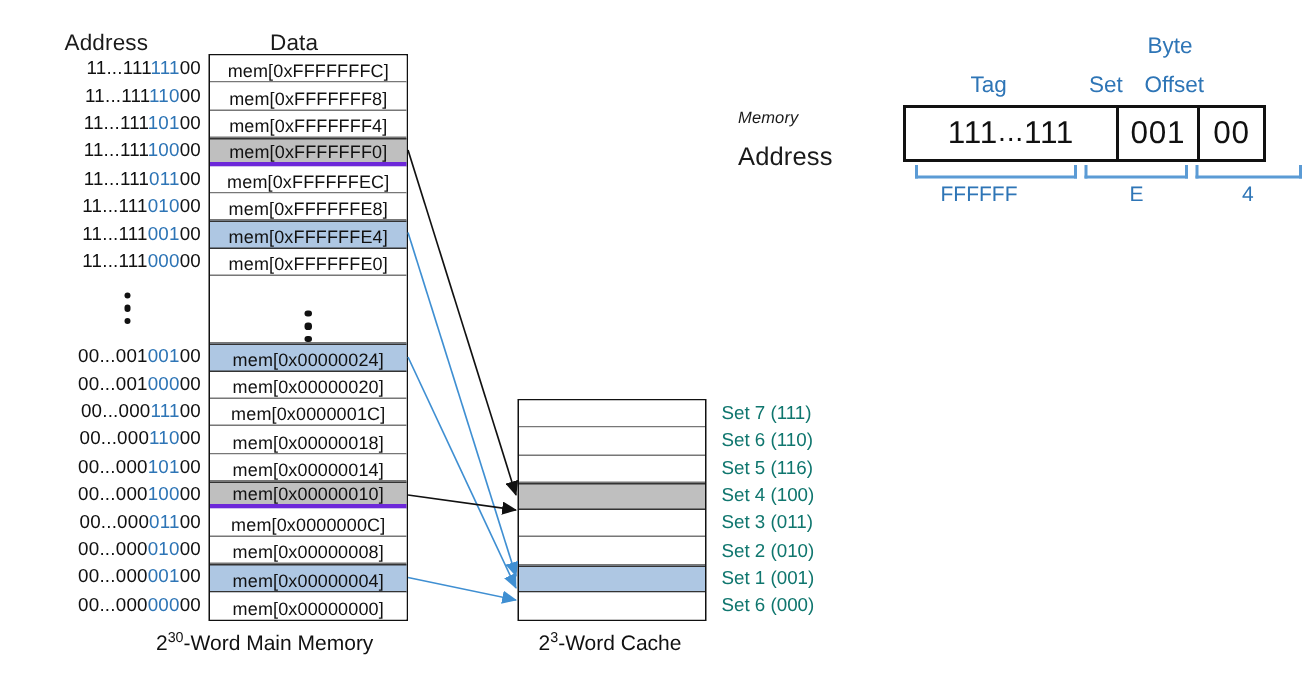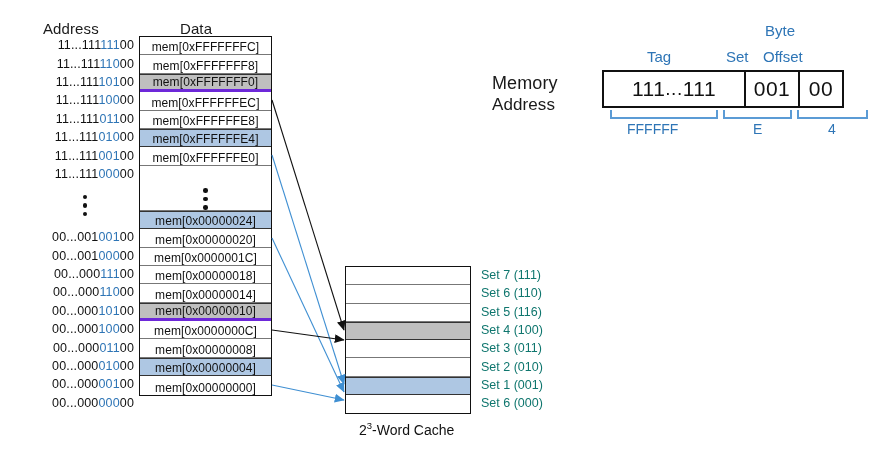--- a/index.html
+++ b/index.html
@@ -131,20 +131,23 @@
       </div>
     </div>
 
   <div class="abs" id="mem-table">
       <div class="row">
         <span class="cellTxt">mem[0xFFFFFFFC]</span>
       </div>
       <div class="row">
         <span class="cellTxt">mem[0xFFFFFFF8]</span>
       </div>
+      <div class="row">
+        <span class="cellTxt">mem[0xFFFFFFF4]</span>
+      </div>
       <div class="row gray">
         <span class="cellTxt">mem[0xFFFFFFF0]</span>
       </div>
       <div class="row">
         <span class="cellTxt">mem[0xFFFFFFEC]</span>
       </div>
       <div class="row">
         <span class="cellTxt">mem[0xFFFFFFE8]</span>
       </div>
       <div class="row blue">
@@ -185,20 +188,23 @@
         <span class="cellTxt">mem[0x00000008]</span>
       </div>
       <div class="row blue">
         <span class="cellTxt">mem[0x00000004]</span>
       </div>
       <div class="row">
         <span class="cellTxt">mem[0x00000000]</span>
       </div>
     </div>
 
+  <div class="abs caption" style="left:104px;top:420px;">
+    <span>2</span><sup>30</sup><span>-Word Main Memory</span>
+  </div>
 
   <div class="abs" id="cache-table">
       <div class="crow"></div>
       <div class="crow"></div>
       <div class="crow"></div>
       <div class="crow gray"></div>
       <div class="crow"></div>
       <div class="crow"></div>
       <div class="crow blue"></div>
       <div class="crow"></div>
@@ -277,21 +283,21 @@
   <div class="abs" style="left:647px;top:48px;">
     <span class="lbl-blue">Tag</span>
   </div>
   <div class="abs" style="left:726px;top:48px;">
     <span class="lbl-blue">Set</span>
   </div>
   <div class="abs" style="left:763px;top:48px;">
     <span class="lbl-blue">Offset</span>
   </div>
 
-  <div class="abs hdr" style="left:492px;top:73px;font-size:18px;">Memory</div>
+  <div class="abs hdr" style="left:492px;top:73px;font-size:11px;font-style:italic;">Memory</div>
   <div class="abs hdr" style="left:492px;top:95px;font-size:17px;">Address</div>
 
   <div class="abs" id="addr-box">
     <div class="seg seg-tag">
       <span>111</span>
       <span style="font-size:19px;">...</span>
       <span>111</span>
     </div>
     <div class="seg seg-set div">001</div>
     <div class="seg seg-off div">00</div>

